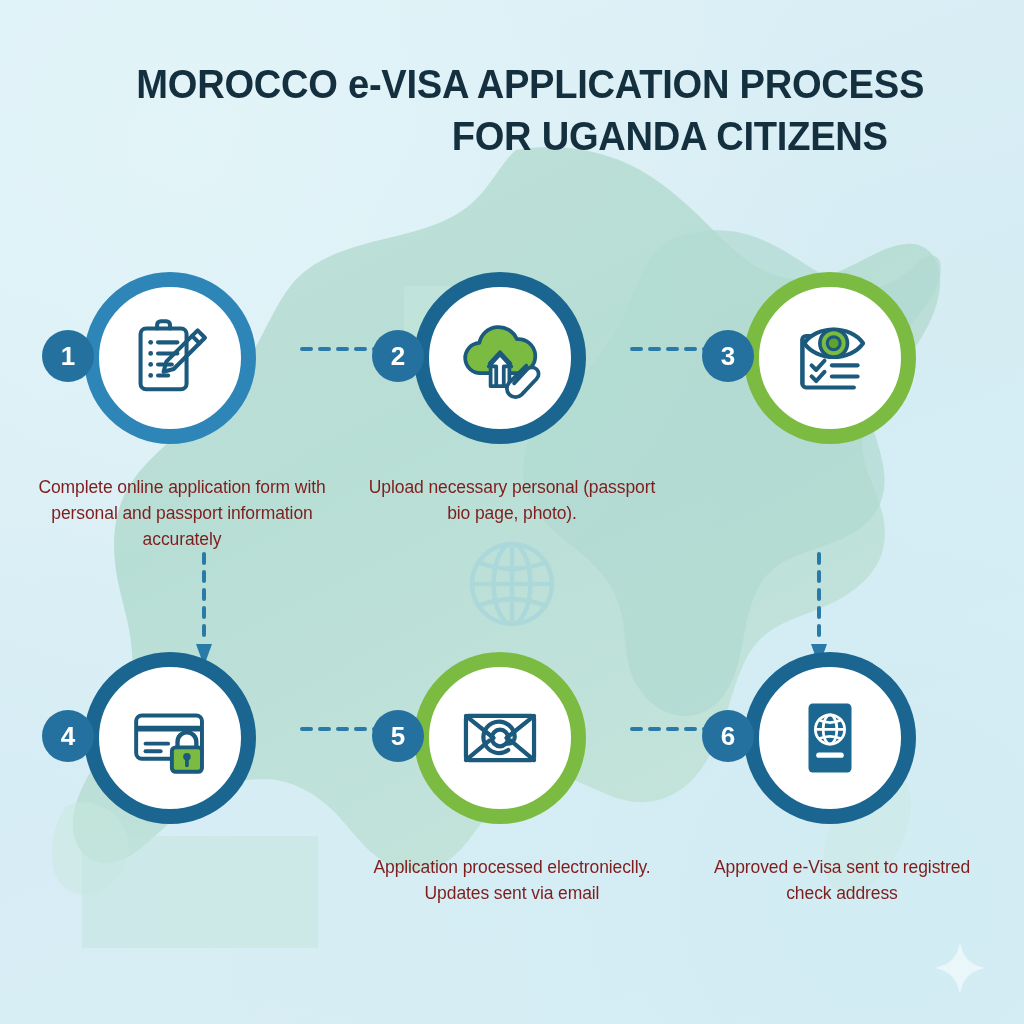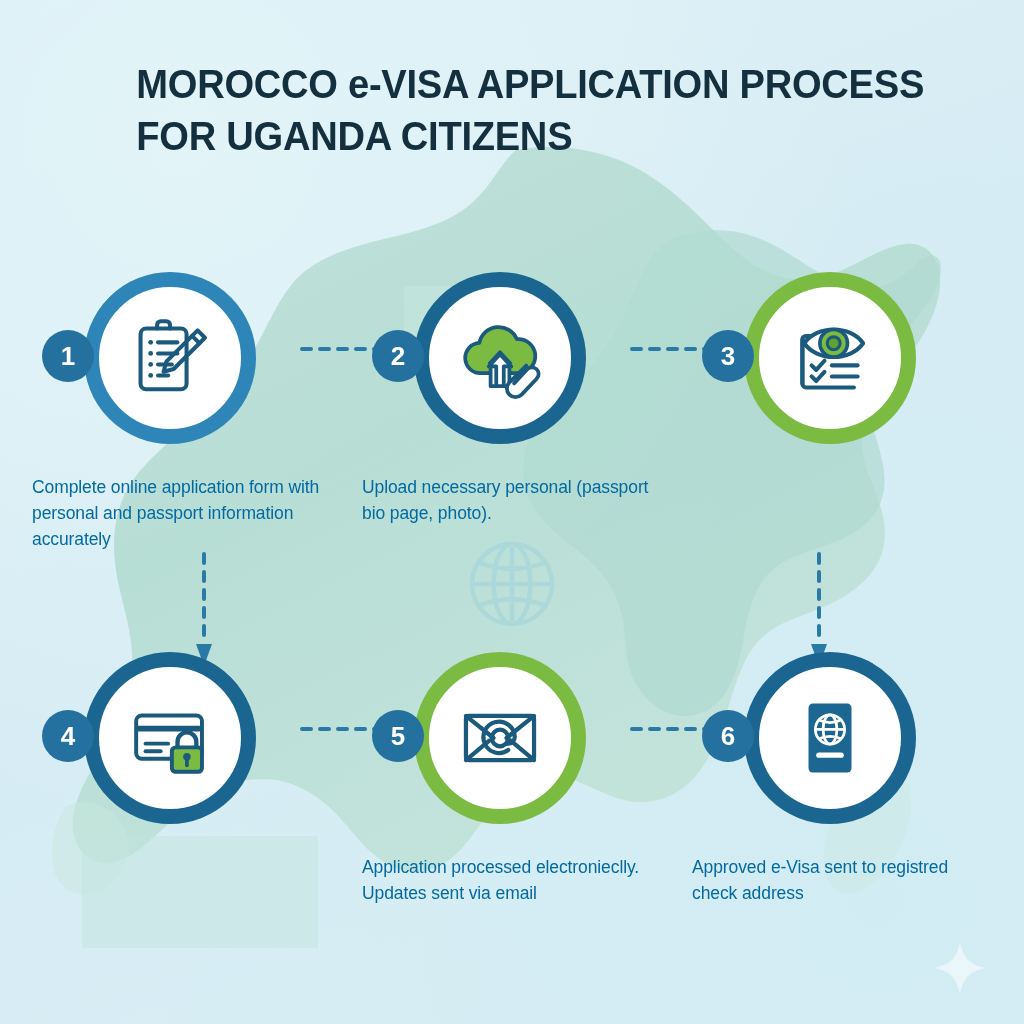--- a/index.html
+++ b/index.html
@@ -54,21 +54,21 @@
     width: 60px;
     height: 60px;
     opacity: .85;
   }
   
   .title-block {
     position: absolute;
     left: 0;
     top: 58px;
     width: 1024px;
-    text-align: left;
+    text-align: right;
     padding: 0 108px;
     box-sizing: border-box;
   }
   .title-line {
     font-family: "Liberation Sans", sans-serif;
     font-weight: bold;
     font-size: 41px;
     line-height: 52px;
     letter-spacing: -0.3px;
     color: #14303f;
@@ -116,23 +116,24 @@
     font-weight: bold;
     display: flex;
     align-items: center;
     justify-content: center;
     line-height: 1;
     z-index: 3;
   }
   .caption {
     width: 300px;
     margin-top: 12px;
+    text-align: center;
     font-size: 17.5px;
     line-height: 26px;
-    color: #0369a1;
+    color: #7f1d1d;
     letter-spacing: -0.1px;
   }
   
   #step-1 { left: 32px;  top: 272px; }
   #step-2 { left: 362px; top: 272px; }
   #step-3 { left: 692px; top: 272px; }
   #step-4 { left: 32px;  top: 652px; }
   #step-5 { left: 362px; top: 652px; }
   #step-6 { left: 692px; top: 652px; }
   

